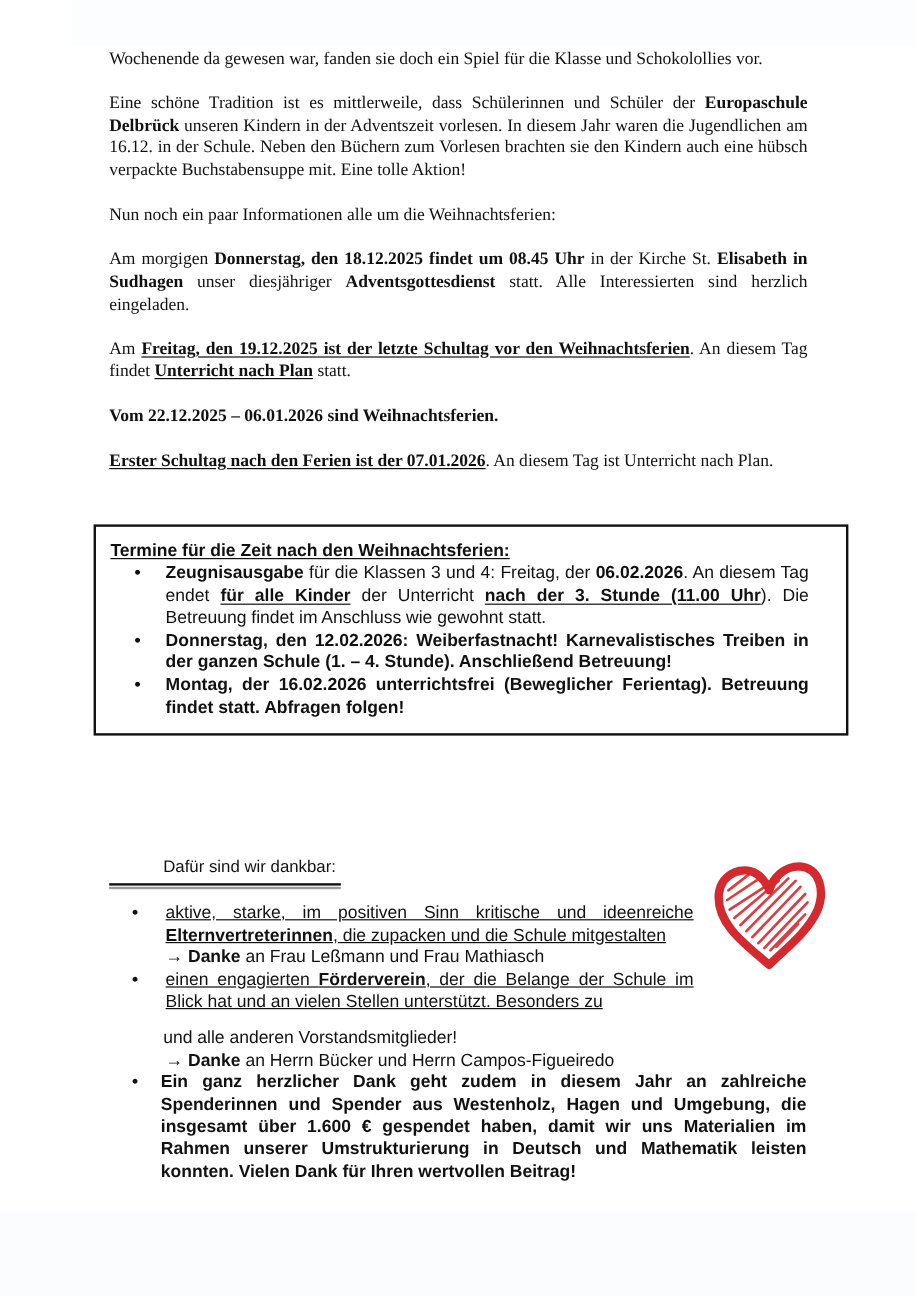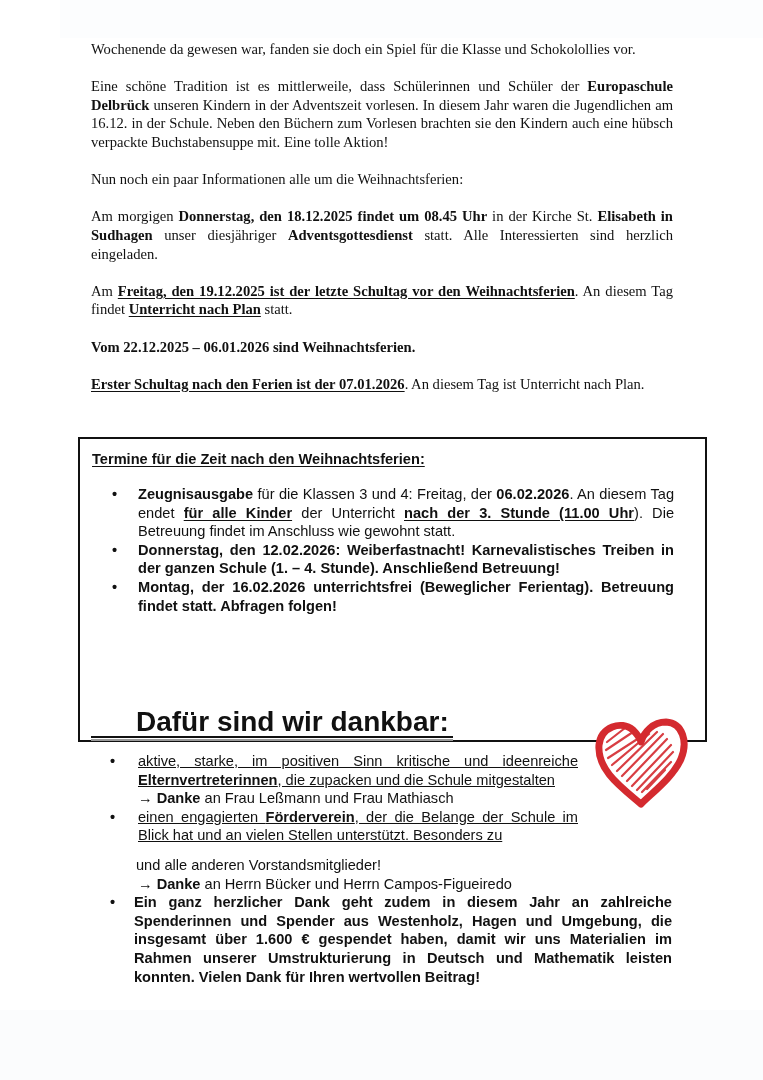--- a/index.html
+++ b/index.html
@@ -43,36 +43,36 @@
     }
     .gap { height: 18.6px; }
     b { font-weight: bold; }
     .u { text-decoration: underline; text-underline-offset: 2px; }
 
     .box {
       position: absolute;
       left: 78px;
       top: 437px;
       width: 629px;
-      height: 305px;
+      height: 176px;
       border: 2.5px solid #111;
       box-sizing: border-box;
     }
     .box-title {
       position: absolute;
       left: 12px;
       top: 11px;
       font-weight: bold;
       text-decoration: underline;
       text-underline-offset: 2px;
     }
     .box-list {
       position: absolute;
       left: 28px;
-      top: 46px;
+      top: 30px;
       width: 566px;
       margin: 0;
       padding: 0;
       list-style: none;
     }
     .box-list li, .thanks-list li {
       position: relative;
       padding-left: 30px;
       text-align: justify;
       text-align-last: left;
@@ -81,22 +81,22 @@
       content: "•";
       position: absolute;
       left: 4px;
       top: 0;
       font-weight: bold;
     }
     .thanks-heading {
       position: absolute;
       left: 91px;
       top: 709px;
-      font-size: 28px;
-      font-weight: bold;
+      font-size: 14px;
+      font-weight: normal;
       line-height: 26px;
       padding-left: 45px;
       padding-right: 4px;
       text-align: right;
     }
     .thanks-heading .line1 {
       position: absolute;
       left: 0; right: 0;
       bottom: -3px;
       height: 2px;

